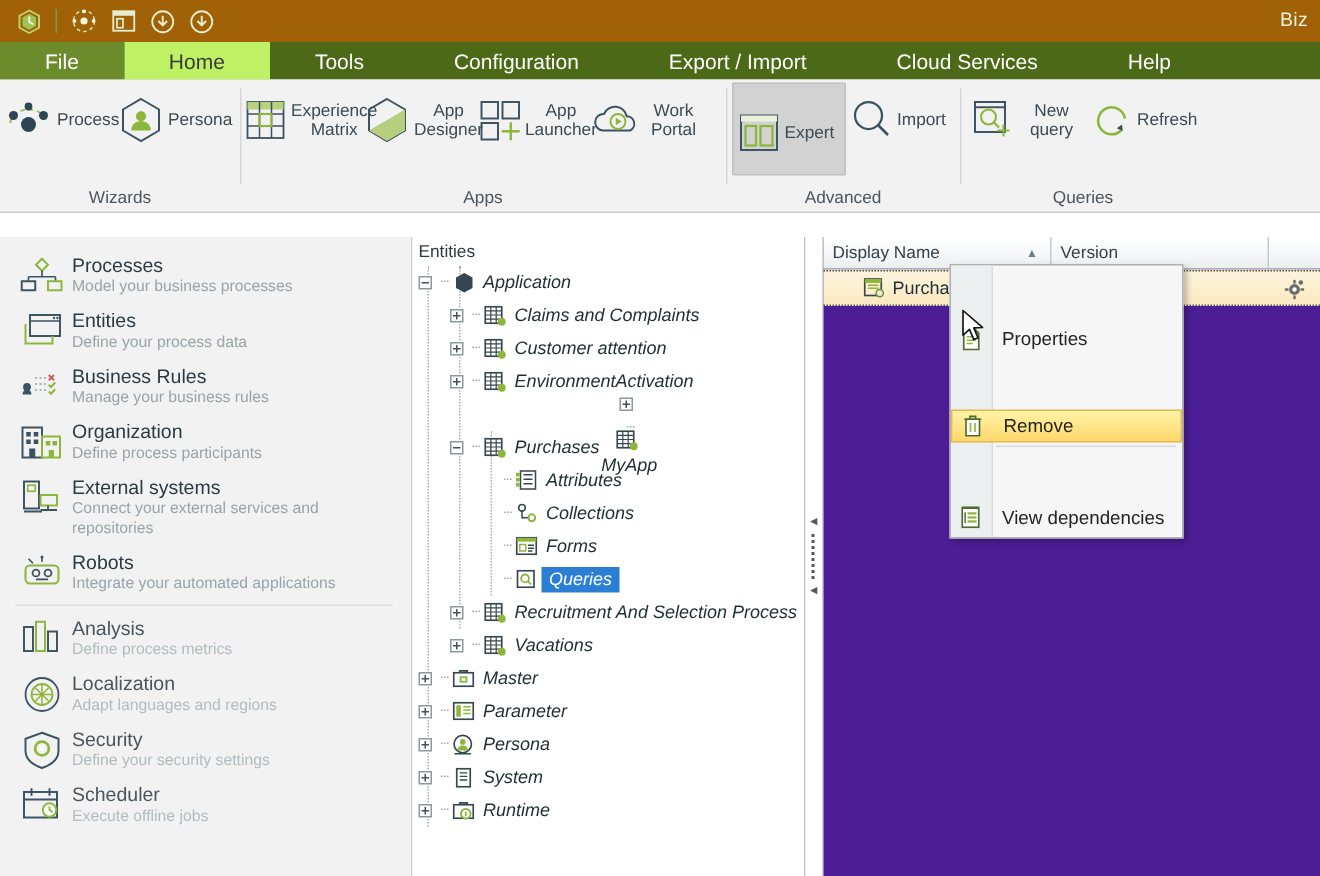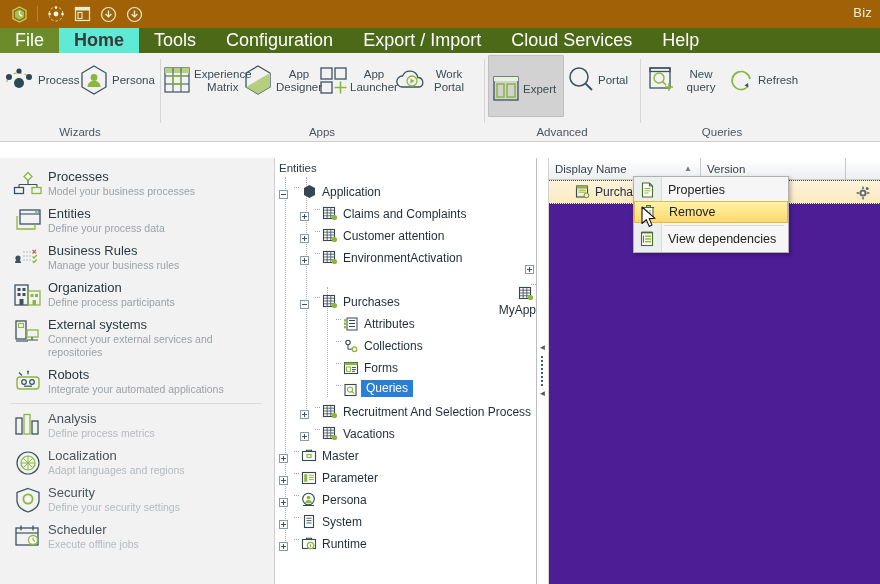--- a/index.html
+++ b/index.html
@@ -25,25 +25,25 @@
     position: absolute; right: 8px; top: 5px;
     color: #e9f0dc; font-size: 13px; letter-spacing: .2px;
   }
 
   
   .menubar {
     height: 25px; background: #4b6916; display: flex; align-items: stretch;
     flex: 0 0 25px;
   }
   .menu-item {
-    display: flex; align-items: center; padding: 0 15px;
-    color: #ffffff; font-size: 18px; cursor: default; white-space: nowrap;
+    display: flex; align-items: center; padding: 0 30px;
+    color: #ffffff; font-size: 14px; cursor: default; white-space: nowrap;
   }
   .menu-item.file { background: #6c8c2c; }
-  .menu-item.active { background: #5eead4; color: #3a3a3a; font-weight: bold; }
+  .menu-item.active { background: #bef264; color: #3a3a3a; }
 
   
   .ribbon {
     background: #f2f2f2; border-bottom: 1px solid #cfcfcf;
     flex: 0 0 89px; display: flex; align-items: stretch; position: relative;
   }
   .rib-group { display: flex; flex-direction: column; position: relative; padding-top: 2px; }
   .rib-group + .rib-group::before {
     content:""; position: absolute; left: 0; top: 6px; bottom: 18px; width: 1px; background: #d6d6d6;
   }
@@ -80,21 +80,21 @@
   .nav-item.dim .nav-sub { color: #b3bbbf; }
 
   
   .treepanel {
     width: 262px; flex: 0 0 262px; background: #ffffff;
     border-right: 1px solid #bfbfbf; display: flex; flex-direction: column; overflow: hidden;
     position: relative;
   }
   .tree-head { padding: 4px 6px 3px 4px; font-size: 11.5px; color: #2b3a42; }
   .tree { padding-left: 4px; font-size: 12px; position: relative; }
-  .tnode { display: flex; align-items: flex-end; height: 22px; white-space: nowrap; position: relative; cursor: default; }
+  .tnode { display: flex; align-items: center; height: 22px; white-space: nowrap; position: relative; cursor: default; font-style: italic; }
   .texp {
     width: 9px; height: 9px; border: 1px solid #8a9aa5; background: #fff;
     display: inline-block; position: relative; flex: 0 0 9px; margin-right: 2px;
   }
   .texp::before {
     content: ""; position: absolute; left: 1px; right: 1px; top: 3px; height: 1px; background: #45525c;
   }
   .texp.plus::after {
     content: ""; position: absolute; top: 1px; bottom: 1px; left: 3px; width: 1px; background: #45525c;
   }
@@ -148,21 +148,21 @@
   
   .ctxmenu {
     position: absolute; left: 633px; top: 176px; width: 156px;
     background: #f6f6f6; border: 1px solid #b0b0b0; box-shadow: 2px 2px 4px rgba(0,0,0,.25);
     padding: 2px 0; z-index: 40;
   }
   .ctxmenu::before {
     content: ""; position: absolute; left: 0; top: 0; bottom: 0; width: 27px;
     background: #eceff0; border-right: 1px solid #dcdcdc;
   }
-  .ctx-item { display: flex; align-items: center; height: 22px; position: relative; cursor: default; }
+  .ctx-item { display: flex; align-items: center; height: 22px; position: relative; cursor: default; margin-top: 36px; }
   .ctx-item.hl { background: linear-gradient(#fff3a8, #ffd86b); border: 1px solid #e4b84a; }
   .ctx-ico { width: 27px; flex: 0 0 27px; display: flex; align-items: center; justify-content: center; position: relative; z-index: 2; }
   .ctx-lbl { padding-left: 7px; font-size: 12.5px; color: #232323; position: relative; z-index: 2; }
   .ctx-sep { height: 1px; background: #d8d8d8; margin: 2px 4px 2px 30px; }
   .cursor { position: absolute; left: 641px; top: 206px; z-index: 60; }
   svg { display: block; }
 </style>
 </head>
 <body>
 
@@ -308,21 +308,21 @@
           </div>
           <div class="rib-lbl">Expert</div>
         </div>
         <div class="rib-btn">
           <div class="rib-ico">
             <svg width="34" height="32" viewBox="0 0 34 32">
                 <circle cx="15" cy="13" r="9" fill="none" stroke="#3b5260" stroke-width="1.5"></circle>
                 <path d="M21.5 19.5 28 26" stroke="#3b5260" stroke-width="1.8"></path>
               </svg>
           </div>
-          <div class="rib-lbl">Portal</div>
+          <div class="rib-lbl">Import</div>
         </div>
       </div>
       <div class="rib-grouplbl">Advanced</div>
     </div>
 
     <div class="rib-group" style="width:164px;">
       <div class="rib-items" style="padding-left:4px;">
         <div class="rib-btn wide">
           <div class="rib-ico">
             <svg width="34" height="32" viewBox="0 0 34 32">

